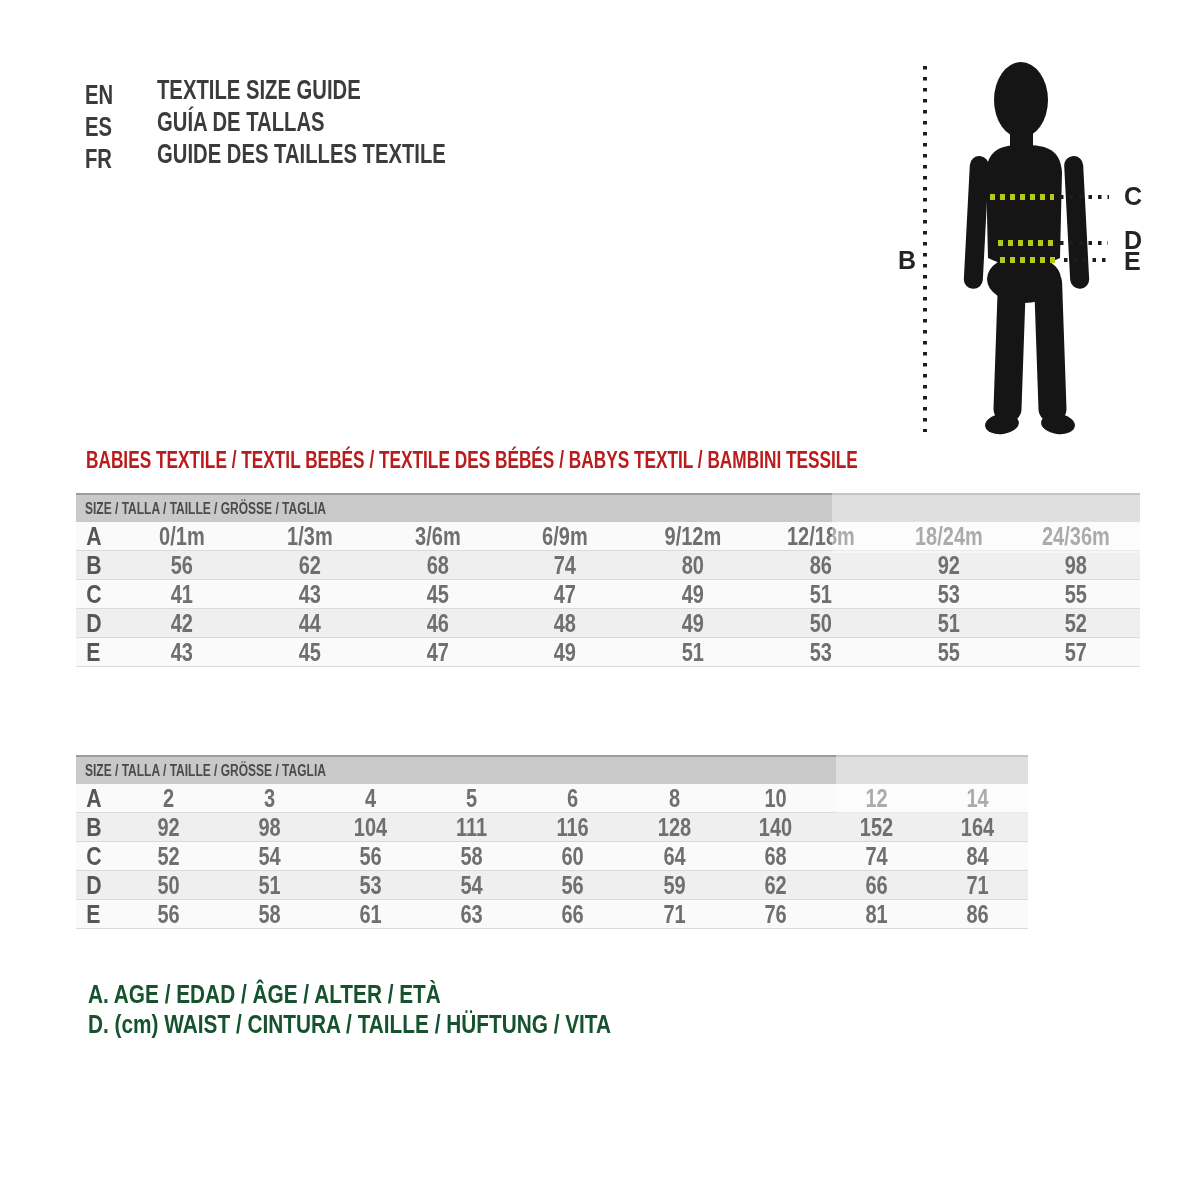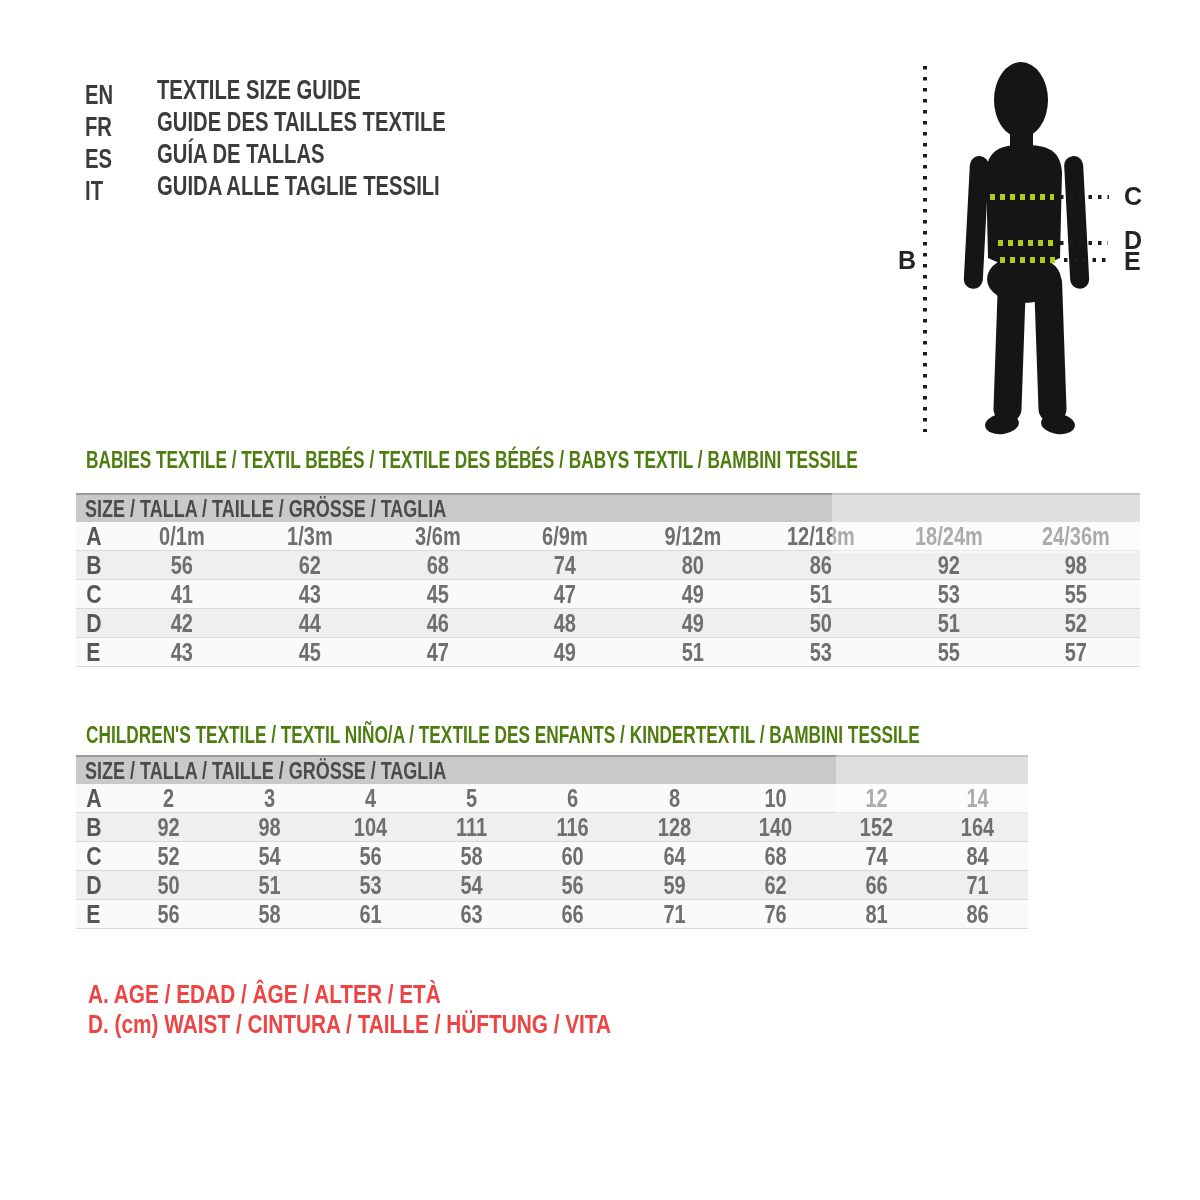--- a/index.html
+++ b/index.html
@@ -18,71 +18,67 @@
   .lang-block { position:absolute; left:85px; top:74px; color:#3b3b3b; font-weight:700; font-size:27px; }
   .lang-row   { display:flex; height:32px; align-items:center; }
   .lang-code  { width:72px; flex:0 0 72px;margin-top:10px; }
 
   
   .figure { position:absolute; left:888px; top:48px; width:260px; height:400px; }
   .figure svg { overflow:visible; display:block; }
   .fig-label { font-family:"Liberation Sans","DejaVu Sans",sans-serif; font-weight:700; font-size:25px; fill:#242424; }
 
   
-  .section-title { position:absolute; left:86px; color:#4d7c0f; font-weight:700; font-size:23px; height:24px; }
+  .section-title { position:absolute; left:86px; color:#b91c1c; font-weight:700; font-size:23px; height:24px; }
 
   
   .size-table { position:absolute; left:76px; border-top:2px solid #9c9c9c; background:#fbfbfb; }
   .size-table.babies   { top:493px; width:1064px; }
   .size-table.children { top:755px; width:952px;  }
   .table-header {
     height:27px; background:#c9c9c9; display:flex; align-items:center;
-    padding-left:9px; font-weight:700; font-size:24px; color:#4b4b4b;
+    padding-left:9px; font-weight:700; font-size:16px; color:#4b4b4b;
   }
   .trow {
     display:flex; height:29px; align-items:center; box-sizing:border-box;
     border-bottom:1px solid #dadada; background:#fafafa;
     font-weight:700; font-size:25px; color:#6f6f6f;
   }
   .trow.stripe { background:#efefef; }
   .trow:last-child { border-bottom:none; }
   .tlabel { width:42px; flex:0 0 42px; padding-left:12px; box-sizing:border-box; color:#565656;
             transform:scaleX(0.85); transform-origin:left center; }
   .tcell  { flex:1; text-align:center; transform:scaleX(0.80); transform-origin:center center; }
 
   
   .wm-box { position:absolute; background:rgba(255,255,255,0.42); pointer-events:none; }
   .size-table.babies   .wm-box { left:756px; top:-2px; width:308px; height:60px; }
   .size-table.children .wm-box { left:760px; top:-2px; width:192px; height:58px; }
 
   
-  .legend { position:absolute; left:88px; top:979px; color:#ef4444; font-weight:700; font-size:26px; }
+  .legend { position:absolute; left:88px; top:979px; color:#14532d; font-weight:700; font-size:26px; }
   .legend-line { height:30px; display:flex; align-items:center; }
 </style>
 </head>
 <body>
 
 <div class="canvas">
 
   <div class="lang-block">
       <div class="lang-row">
         <span class="lang-code"><span class="cond">EN</span></span>
         <span class="cond">TEXTILE SIZE GUIDE</span>
       </div>
       <div class="lang-row">
+        <span class="lang-code"><span class="cond">ES</span></span>
+        <span class="cond">GUÍA DE TALLAS</span>
+      </div>
+      <div class="lang-row">
         <span class="lang-code"><span class="cond">FR</span></span>
         <span class="cond">GUIDE DES TAILLES TEXTILE</span>
-      </div>
-      <div class="lang-row">
-        <span class="lang-code"><span class="cond">ES</span></span>
-        <span class="cond">GUÍA DE TALLAS</span>
-      </div>
-      <div class="lang-row">
-        <span class="lang-code"><span class="cond">IT</span></span>
-        <span class="cond">GUIDA ALLE TAGLIE TESSILI</span>
       </div>
     </div>
 
   <div class="figure">
     <svg width="260" height="400" viewBox="0 0 260 400" xmlns="http://www.w3.org/2000/svg">
 
       <g fill="#151515">
         <ellipse cx="133" cy="52" rx="27" ry="38"></ellipse>
         <rect x="122" y="74" width="23" height="26"></rect>
         <path d="M 98 124 C 100 102 112 97 136 97 C 160 97 172 102 174 124 L 172 210 Q 136 228 100 210 Z"></path>
@@ -177,23 +173,20 @@
         <div class="tcell">47</div>
         <div class="tcell">49</div>
         <div class="tcell">51</div>
         <div class="tcell">53</div>
         <div class="tcell">55</div>
         <div class="tcell">57</div>
       </div>
       <div class="wm-box"></div>
     </div>
 
-  <div class="section-title" style="top:722px;">
-    <span class="cond">CHILDREN'S TEXTILE / TEXTIL NIÑO/A / TEXTILE DES ENFANTS / KINDERTEXTIL / BAMBINI TESSILE</span>
-  </div>
   <div class="size-table children">
     <div class="table-header">
       <span class="cond">SIZE / TALLA / TAILLE / GRÖSSE / TAGLIA</span>
     </div>
 
   <div class="trow">
         <div class="tlabel">A</div>
         <div class="tcell">2</div>
         <div class="tcell">3</div>
         <div class="tcell">4</div>

